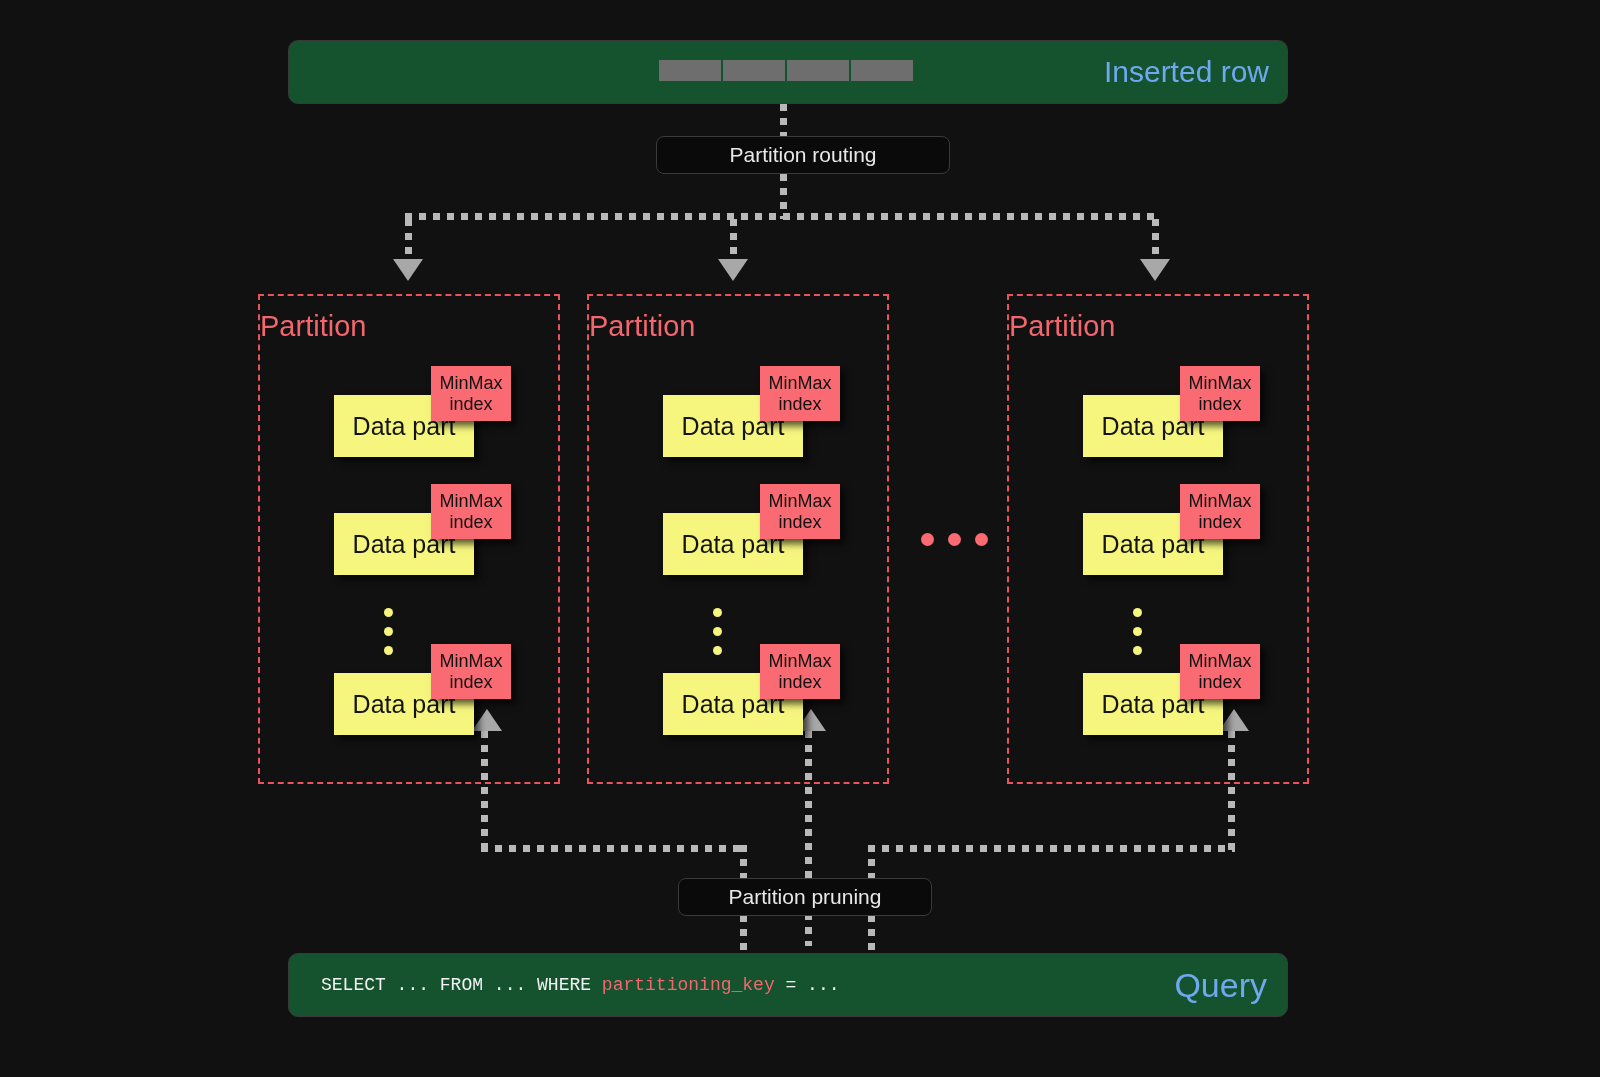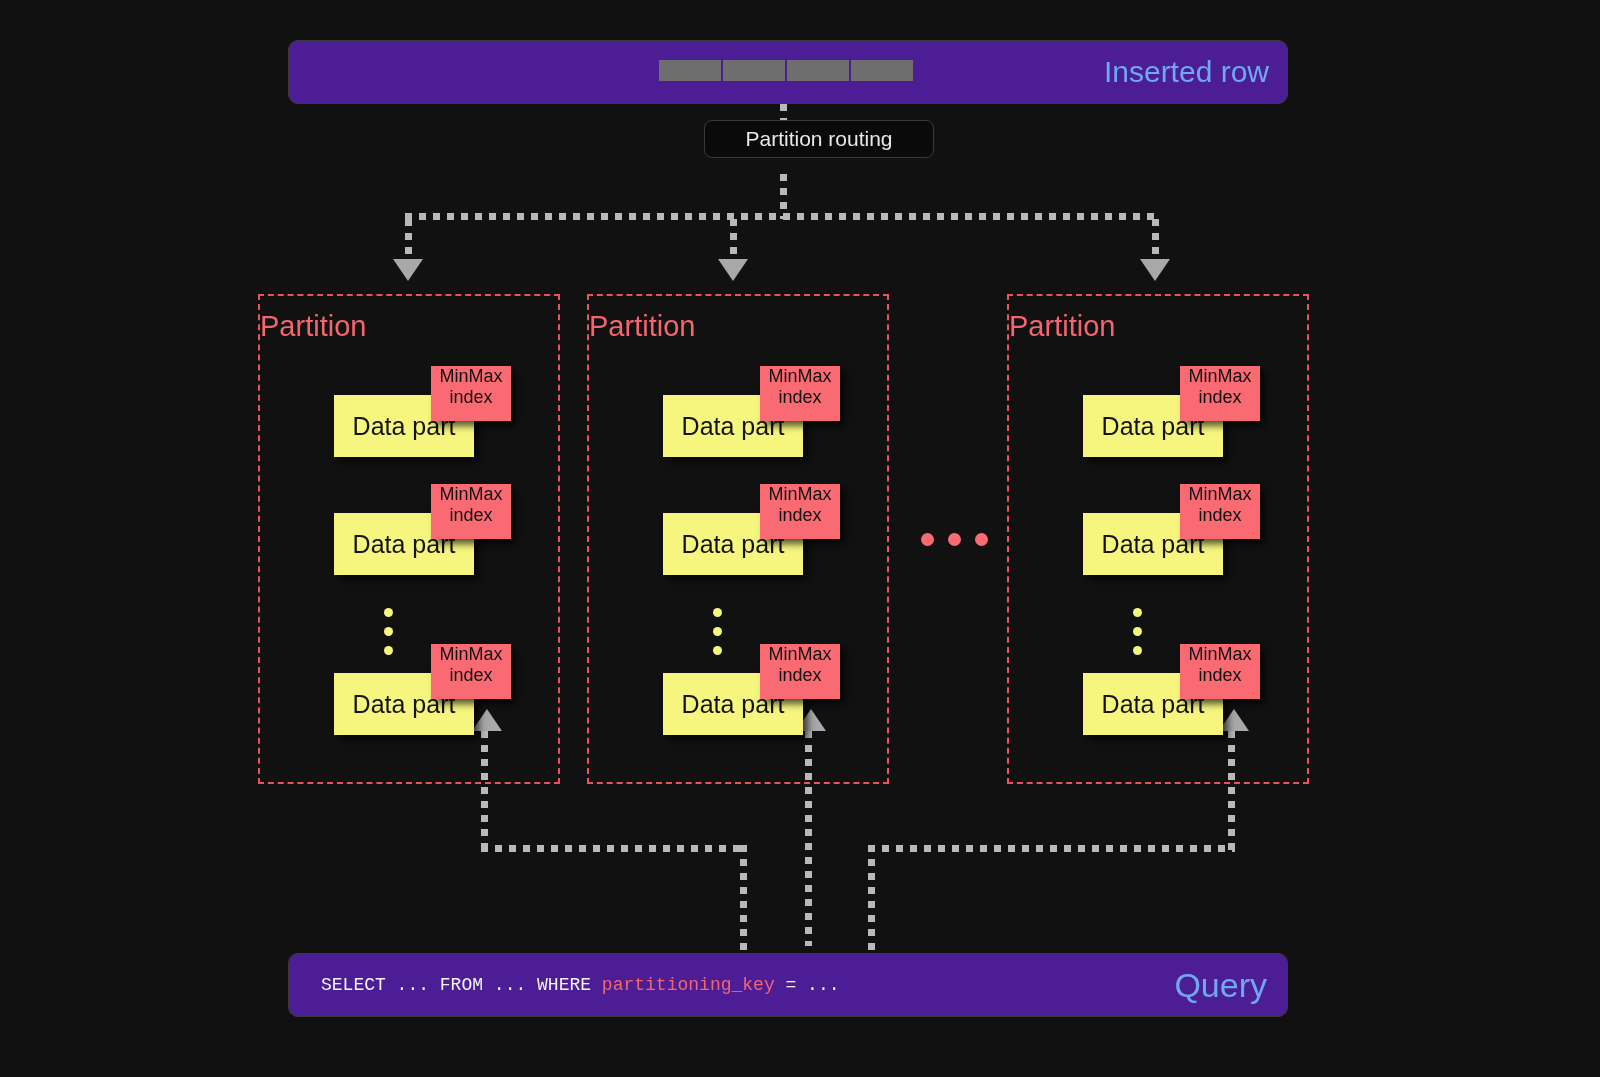--- a/index.html
+++ b/index.html
@@ -12,21 +12,21 @@
     width: 1600px;
     height: 1077px;
     background: #111111;
     font-family: "Liberation Sans", sans-serif;
     overflow: hidden;
   }
 
   
   .panel {
     position: absolute;
-    background: #4c1d95;
+    background: #14532d;
     border: 1px solid #3a3a3a;
     border-radius: 10px;
     box-sizing: border-box;
   }
 
   
   #inserted-row-bar {
     left: 288px;
     top: 40px;
     width: 1000px;
@@ -63,24 +63,23 @@
     color: #e8e8e8;
     font-size: 21px;
     display: flex;
     align-items: center;
     justify-content: center;
     box-sizing: border-box;
     z-index: 6;
   }
   #partition-routing-chip {
     left: 656px;
-    top: 120px;
-    width: 230px;
+    top: 136px;
+    width: 294px;
     height: 38px;
-    margin-left: 48px;
   }
   #partition-pruning-chip {
     left: 678px;
     top: 878px;
     width: 254px;
     height: 38px;
   }
 
   
   .dot-v {
@@ -163,21 +162,21 @@
     left: 113px;
     top: 0;
     width: 80px;
     height: 55px;
     background: #fa6a72;
     color: #121212;
     font-size: 18px;
     line-height: 1.15;
     text-align: center;
     display: flex;
-    align-items: flex-start;
+    align-items: center;
     justify-content: center;
     box-shadow: 5px 5px 7px rgba(0,0,0,0.65);
     z-index: 2;
   }
 
   
   .v-dots {
     position: absolute;
     width: 10px;
     display: flex;
@@ -400,19 +399,20 @@
 
   <div class="arrow-up" style="left:1219px; top:709px;"></div>
   <div class="dot-v" style="left:1228px; top:731px; height:120px;"></div>
 
   <div class="dot-h" style="left:481px; top:845px; width:266px;"></div>
   <div class="dot-h" style="left:868px; top:845px; width:367px;"></div>
 
   <div class="dot-v" style="left:740px; top:845px; height:110px;"></div>
   <div class="dot-v" style="left:868px; top:845px; height:110px;"></div>
 
+  <div class="chip" id="partition-pruning-chip">Partition pruning</div>
 
   <div class="panel" id="query-bar">
     <div id="query-text"><span>SELECT ... FROM ... WHERE </span><span class="kw-key">partitioning_key</span><span> = ...</span></div>
     <div id="query-label">Query</div>
   </div>
 
 </div>
 
 </body></html>

